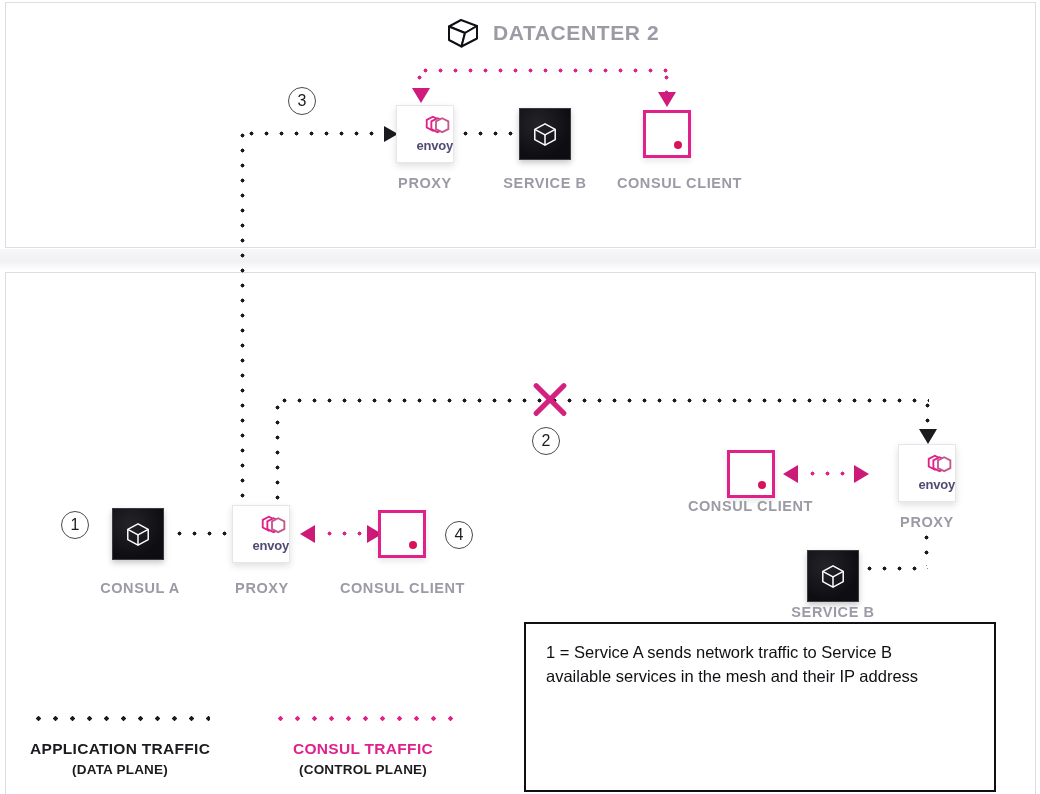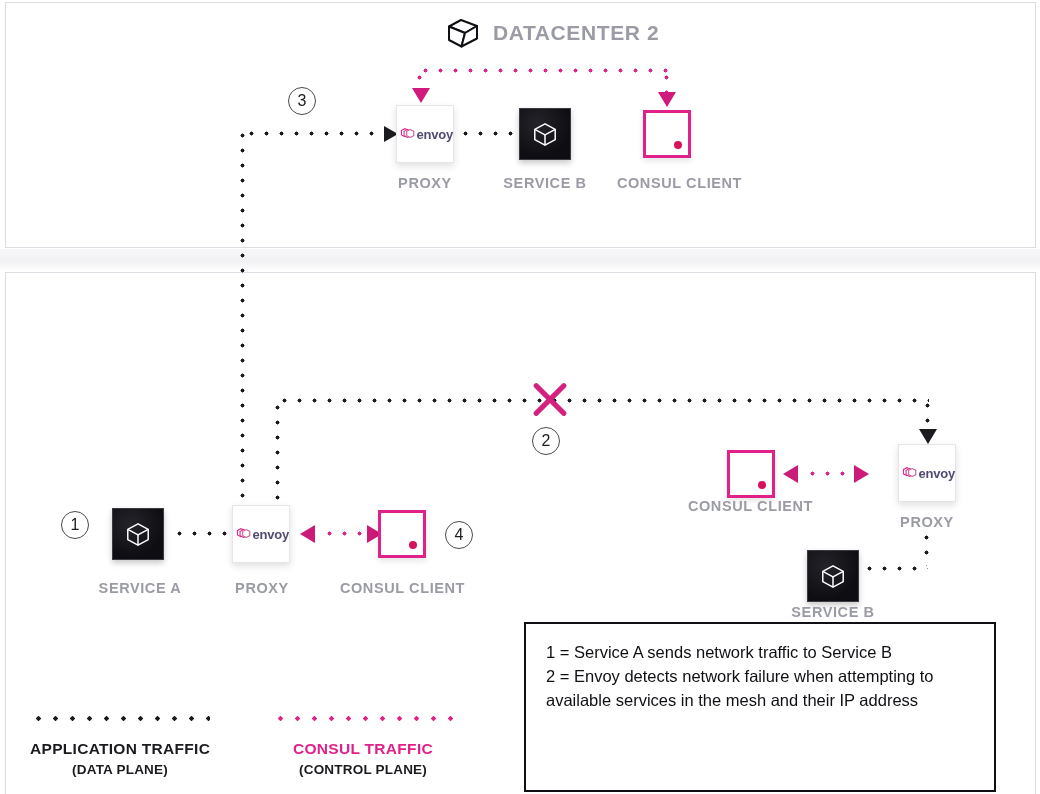--- a/index.html
+++ b/index.html
@@ -58,22 +58,22 @@
     border: 1px solid #3a3a42;
     box-sizing: border-box;
     display: flex; align-items: center; justify-content: center;
     box-shadow: 0 3px 6px rgba(0,0,0,0.22);
   }
   .envoy-box {
     width: 58px; height: 58px;
     background: #ffffff;
     border: 1px solid #e6e6ea;
     box-sizing: border-box;
-    display: flex; flex-direction: row;
-    align-items: center; justify-content: center;
+    display: flex; flex-direction: column;
+    align-items: flex-end; justify-content: center;
     box-shadow: 0 3px 7px rgba(0,0,0,0.13);
   }
   .envoy-word {
     font-size: 13px;
     font-weight: bold;
     color: #4d4croll;
     color: #514b73;
     letter-spacing: -0.2px;
     margin-top: 1px;
   }
@@ -275,21 +275,21 @@
 
   <div class="node" style="left:112px; top:508px;">
     <div class="service-box">
       <svg width="26" height="26" viewBox="0 0 28 28">
         <path d="M14 3 L25 9 L25 20 L14 26 L3 20 L3 9 Z" fill="none" stroke="#ffffff" stroke-width="1.6" stroke-linejoin="round"></path>
         <path d="M3 9 L14 15 L25 9" fill="none" stroke="#ffffff" stroke-width="1.6" stroke-linejoin="round"></path>
         <path d="M14 15 L14 26" fill="none" stroke="#ffffff" stroke-width="1.6"></path>
       </svg>
     </div>
   </div>
-  <div class="node-label" style="left:70px; top:580px; width:140px;">SERVICE A</div>
+  <div class="node-label" style="left:70px; top:580px; width:140px;">CONSUL A</div>
 
   <div class="dot-h ink-black" style="left:172px; top:531px; width:60px;"></div>
 
   <div class="node" style="left:232px; top:505px;">
     <div class="envoy-box">
       <svg width="34" height="22" viewBox="0 0 44 28">
         <path d="M10 6 L18 2 L26 6 L26 16 L18 20 L10 16 Z" fill="none" stroke="#e0218a" stroke-width="2.4"></path>
         <path d="M16 8 L24 4 L32 8 L32 18 L24 22 L16 18 Z" fill="#ffffff" stroke="#e0218a" stroke-width="2.4"></path>
         <path d="M22 8 L30 4 L38 8 L38 18 L30 22 L22 18 Z" fill="#ffffff" stroke="#c7568f" stroke-width="2.4"></path>
       </svg>
@@ -355,17 +355,16 @@
   </div>
 
   <div class="legend-item" style="left:272px; top:716px; width:182px;">
     <div class="legend-swatch ink-pink"></div>
     <div class="legend-title" style="color:#e0218a;">CONSUL TRAFFIC</div>
     <div class="legend-sub">(CONTROL PLANE)</div>
   </div>
 
   <div id="steps-box">
     <div class="step-line">1 = Service A sends network traffic to Service B</div>
-    <div class="step-line">2 = Envoy detects network failure when attempting to</div>
     <div class="step-line">available services in the mesh and their IP address</div>
   </div>
 
 </div>
 
 </body></html>

